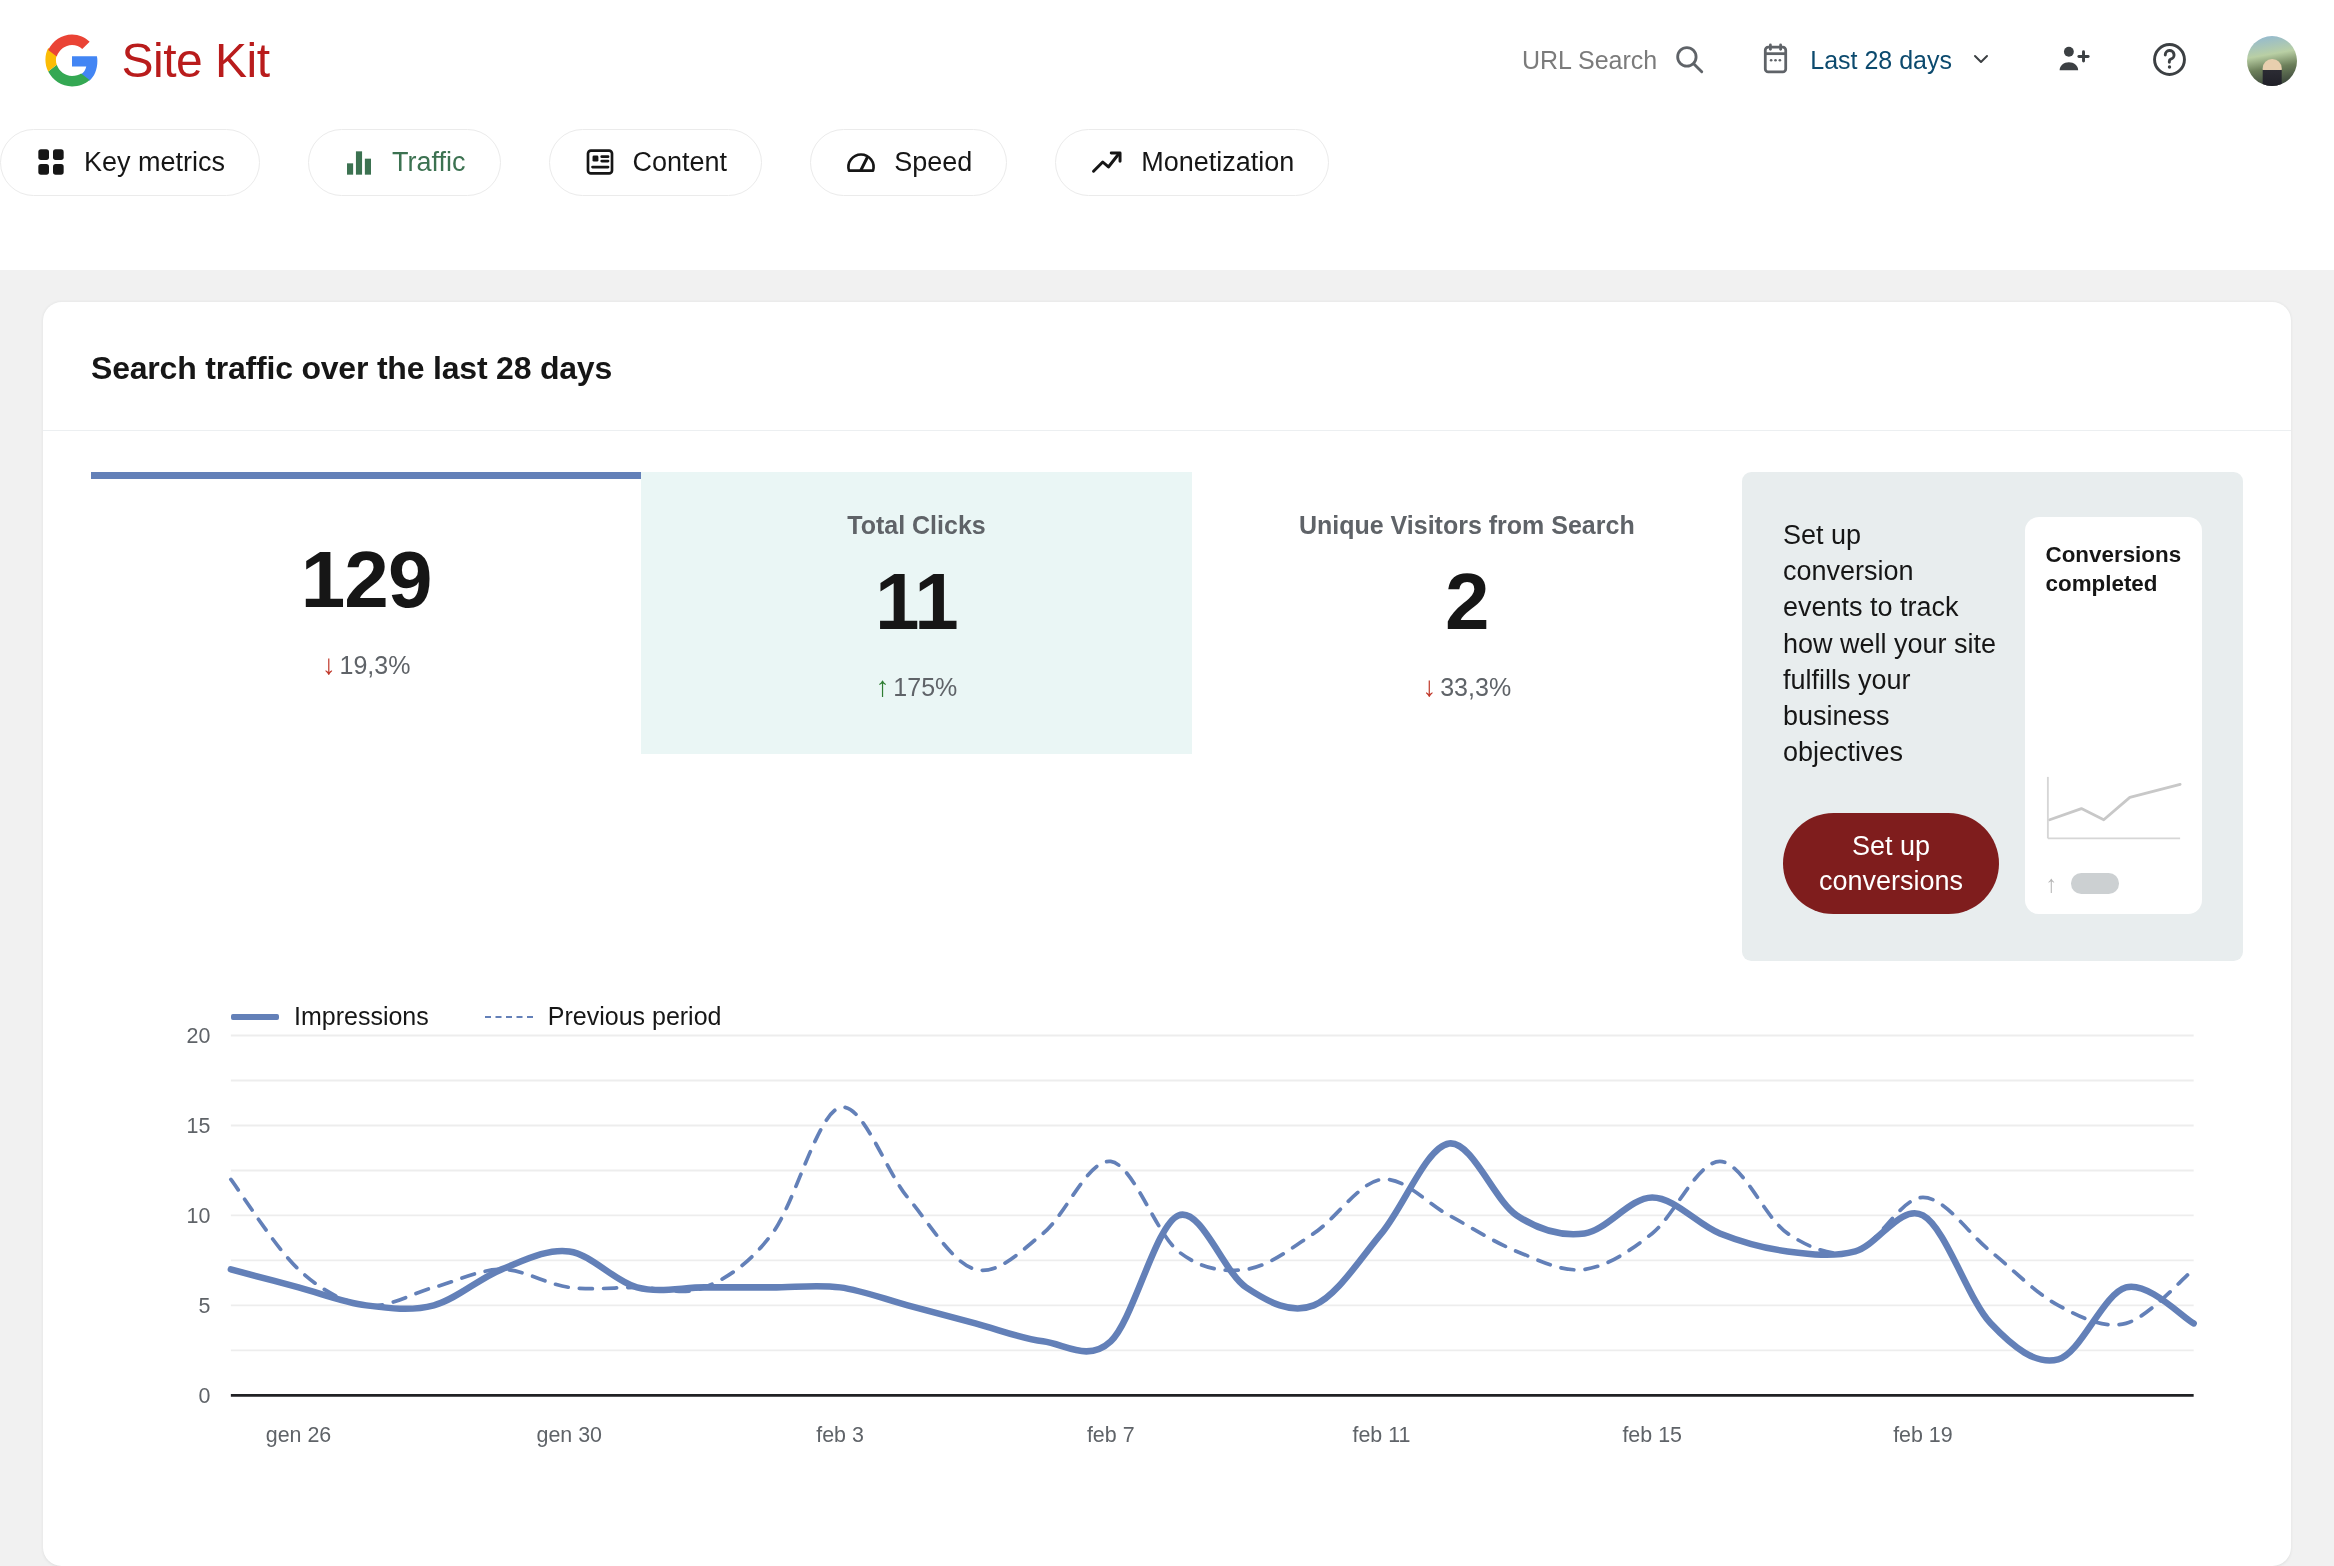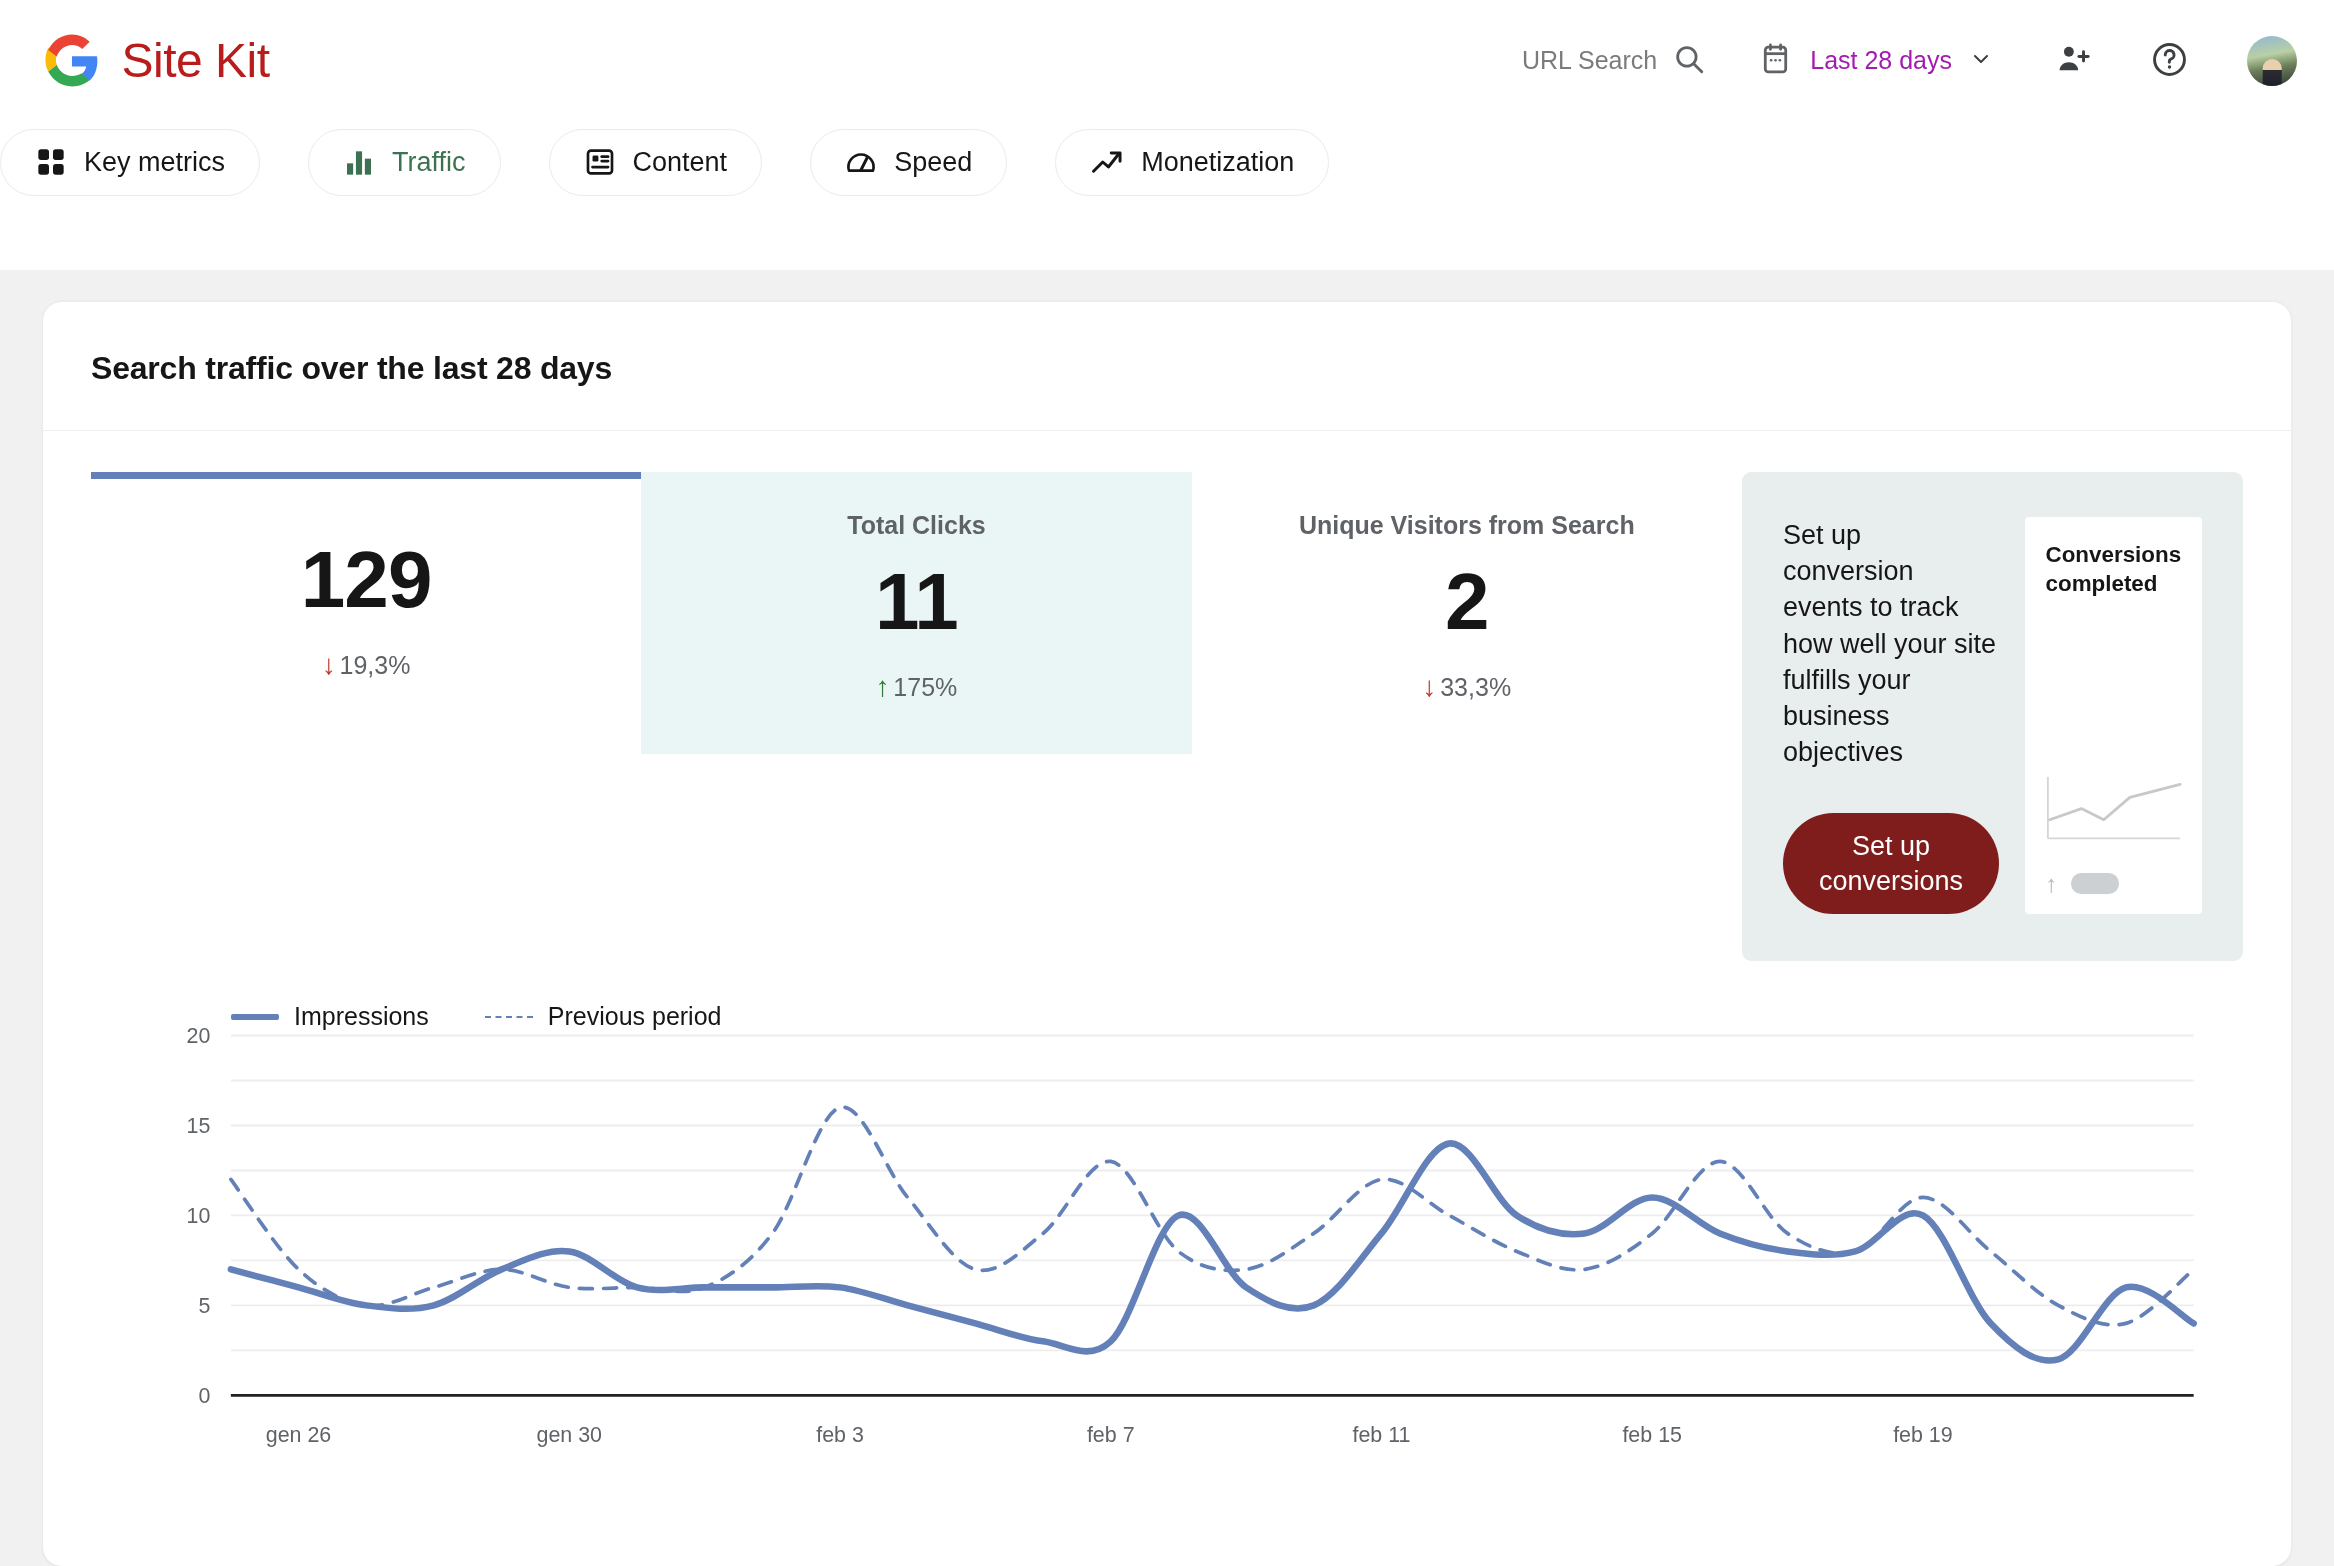--- a/index.html
+++ b/index.html
@@ -50,21 +50,21 @@
     cursor: pointer;
   }
   .url-search-label { font-size: 25px; color: #7b7b7b; white-space: nowrap; }
   .date-range {
     display: flex;
     align-items: center;
     gap: 17px;
     margin-right: 62px;
     cursor: pointer;
   }
-  .date-range-label { font-size: 25px; color: #a21caf; white-space: nowrap; }
+  .date-range-label { font-size: 25px; color: #0c4a6e; white-space: nowrap; }
   .icon-btn { margin-right: 58px; cursor: pointer; display:flex; align-items:center; }
   .avatar {
     width: 50px; height: 50px; border-radius: 50%;
     overflow: hidden; flex: none; cursor: pointer;
     background: linear-gradient(170deg,#8fb7d6 0%, #b9cfa4 38%, #6c7f5a 62%, #2e3733 100%);
     position: relative;
   }
   .avatar::after {
     content:"";
     position:absolute; left:50%; top:46%;
@@ -177,21 +177,21 @@
     border-radius: 56px;
     font-size: 27px;
     font-family: Liberation Sans, sans-serif;
     line-height: 1.3;
     cursor: pointer;
     padding: 11.2px 9.3px;
   }
   .cta-card {
     width: 177px;
     background: #ffffff;
-    border-radius: 4px;
+    border-radius: 14px;
     padding: 24px 20.5px 18.6px 20.5px;
     display: flex;
     flex-direction: column;
     position: relative;
   }
   .cta-card-title {
     font-size: 22.4px;
     font-weight: 700;
     color: #161616;
     line-height: 1.28;

